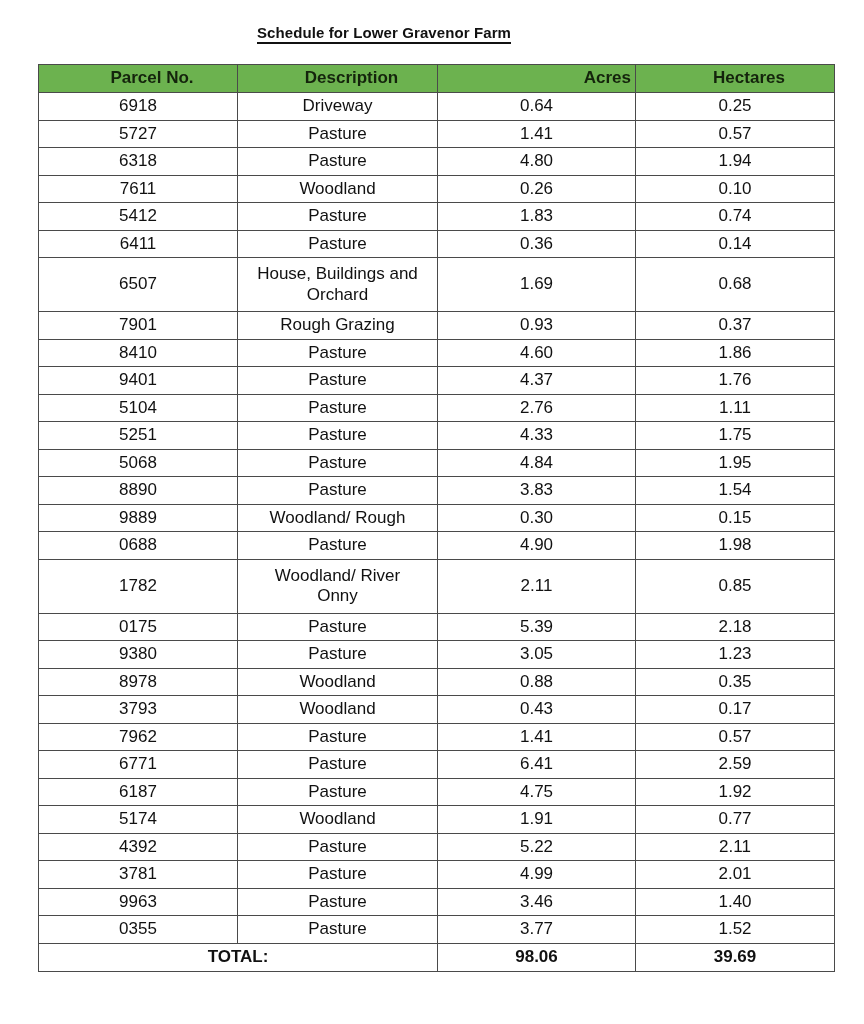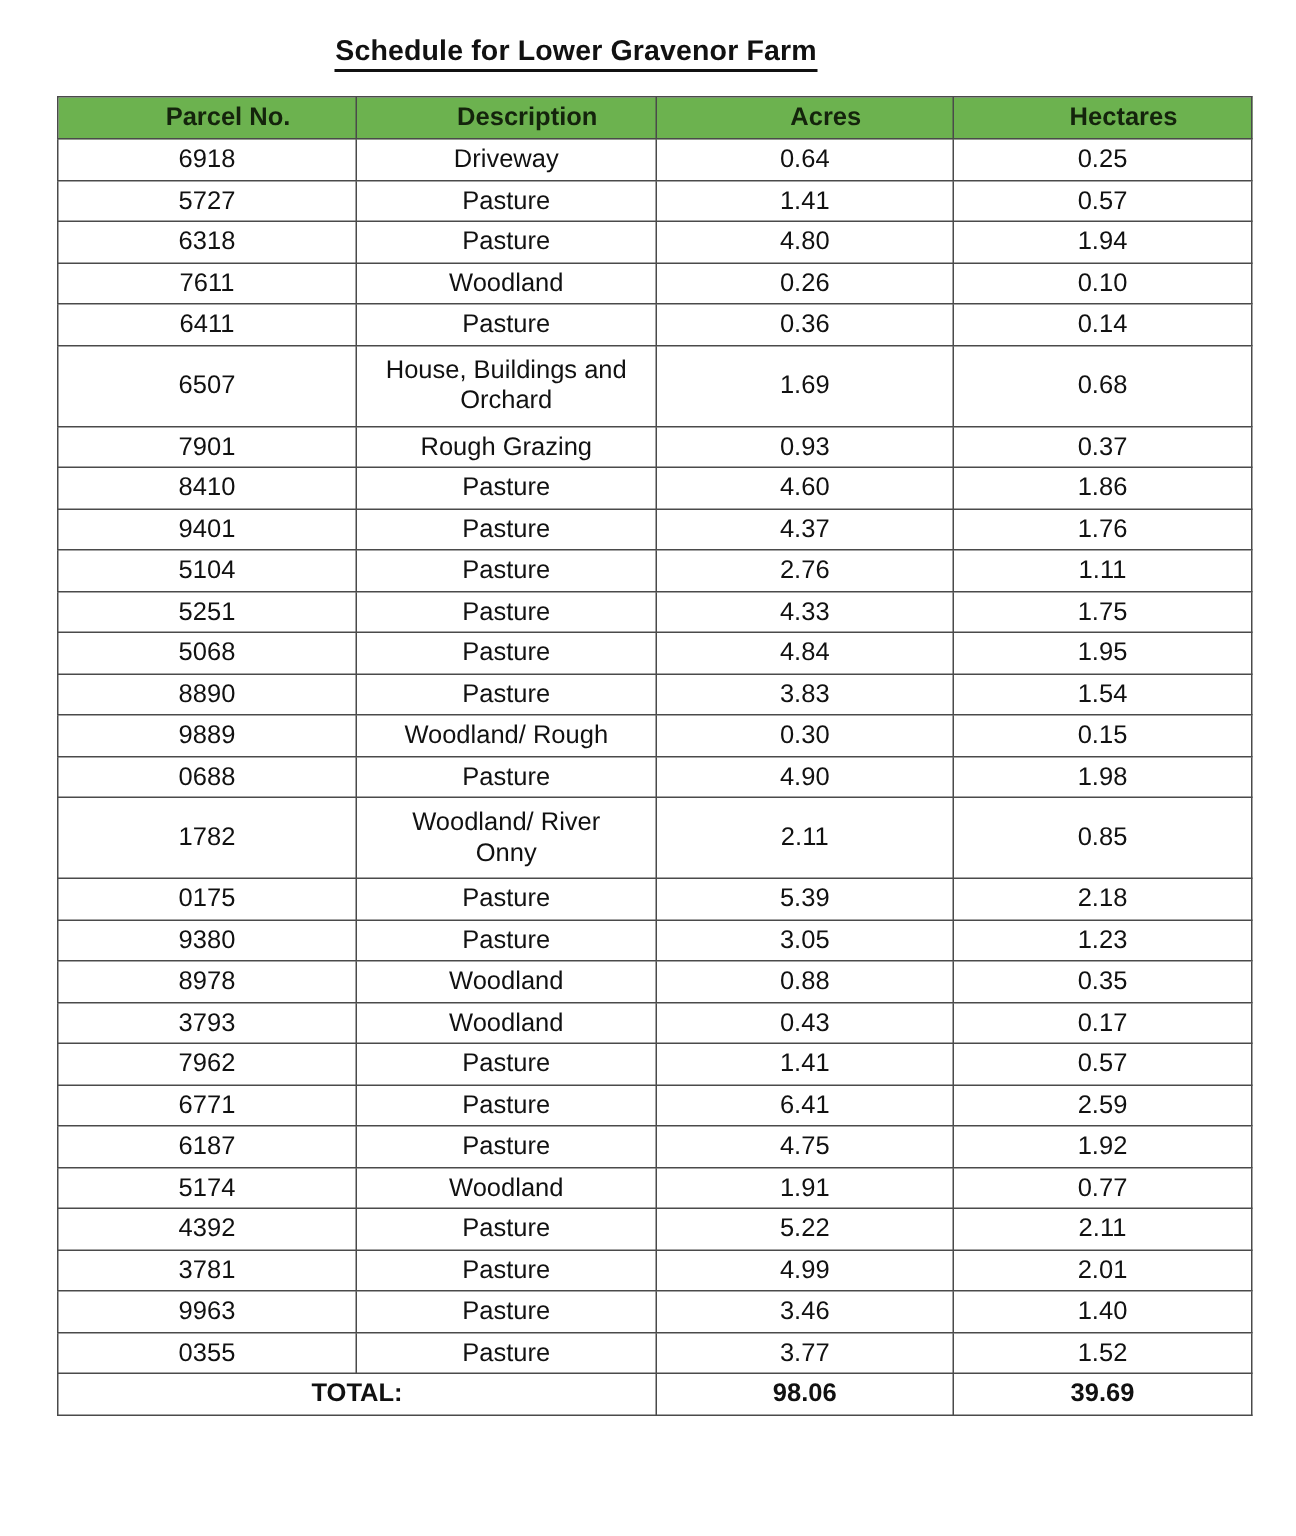--- a/index.html
+++ b/index.html
@@ -24,21 +24,21 @@
     box-sizing: border-box;
   }
 
   
   #doc-title {
     position: absolute;
     top: 24px;
     left: 0;
     width: 768px;
     text-align: center;
-    font-size: 19px;
+    font-size: 15px;
     font-weight: bold;
     letter-spacing: 0.1px;
     color: #111111;
   }
   #doc-title span.t {
     border-bottom: 2px solid #111111;
     padding-bottom: 1px;
   }
 
   
@@ -107,21 +107,21 @@
     <colgroup>
       <col class="c-parcel">
       <col class="c-desc">
       <col class="c-acres">
       <col class="c-hect">
     </colgroup>
     <thead>
       <tr>
         <th style="background: rgb(108, 178, 79);">Parcel No.</th>
         <th style="background: rgb(108, 178, 79); margin-top: 12px;">Description</th>
-        <th style="background: rgb(108, 178, 79);">Acres</th>
+        <th style="background: rgb(108, 178, 79); text-align: right;">Acres</th>
         <th style="background: rgb(108, 178, 79);">Hectares</th>
       </tr>
     </thead>
     <tbody id="table-body">
         <tr>
           <td>6918</td>
           <td>Driveway</td>
           <td>0.64</td>
           <td>0.25</td>
         </tr>
@@ -135,20 +135,26 @@
           <td>6318</td>
           <td>Pasture</td>
           <td>4.80</td>
           <td>1.94</td>
         </tr>
         <tr>
           <td>7611</td>
           <td>Woodland</td>
           <td>0.26</td>
           <td>0.10</td>
+        </tr>
+        <tr>
+          <td>5412</td>
+          <td>Pasture</td>
+          <td>1.83</td>
+          <td>0.74</td>
         </tr>
         <tr>
           <td>6411</td>
           <td>Pasture</td>
           <td>0.36</td>
           <td>0.14</td>
         </tr>
         <tr class="tall">
           <td>6507</td>
           <td>

